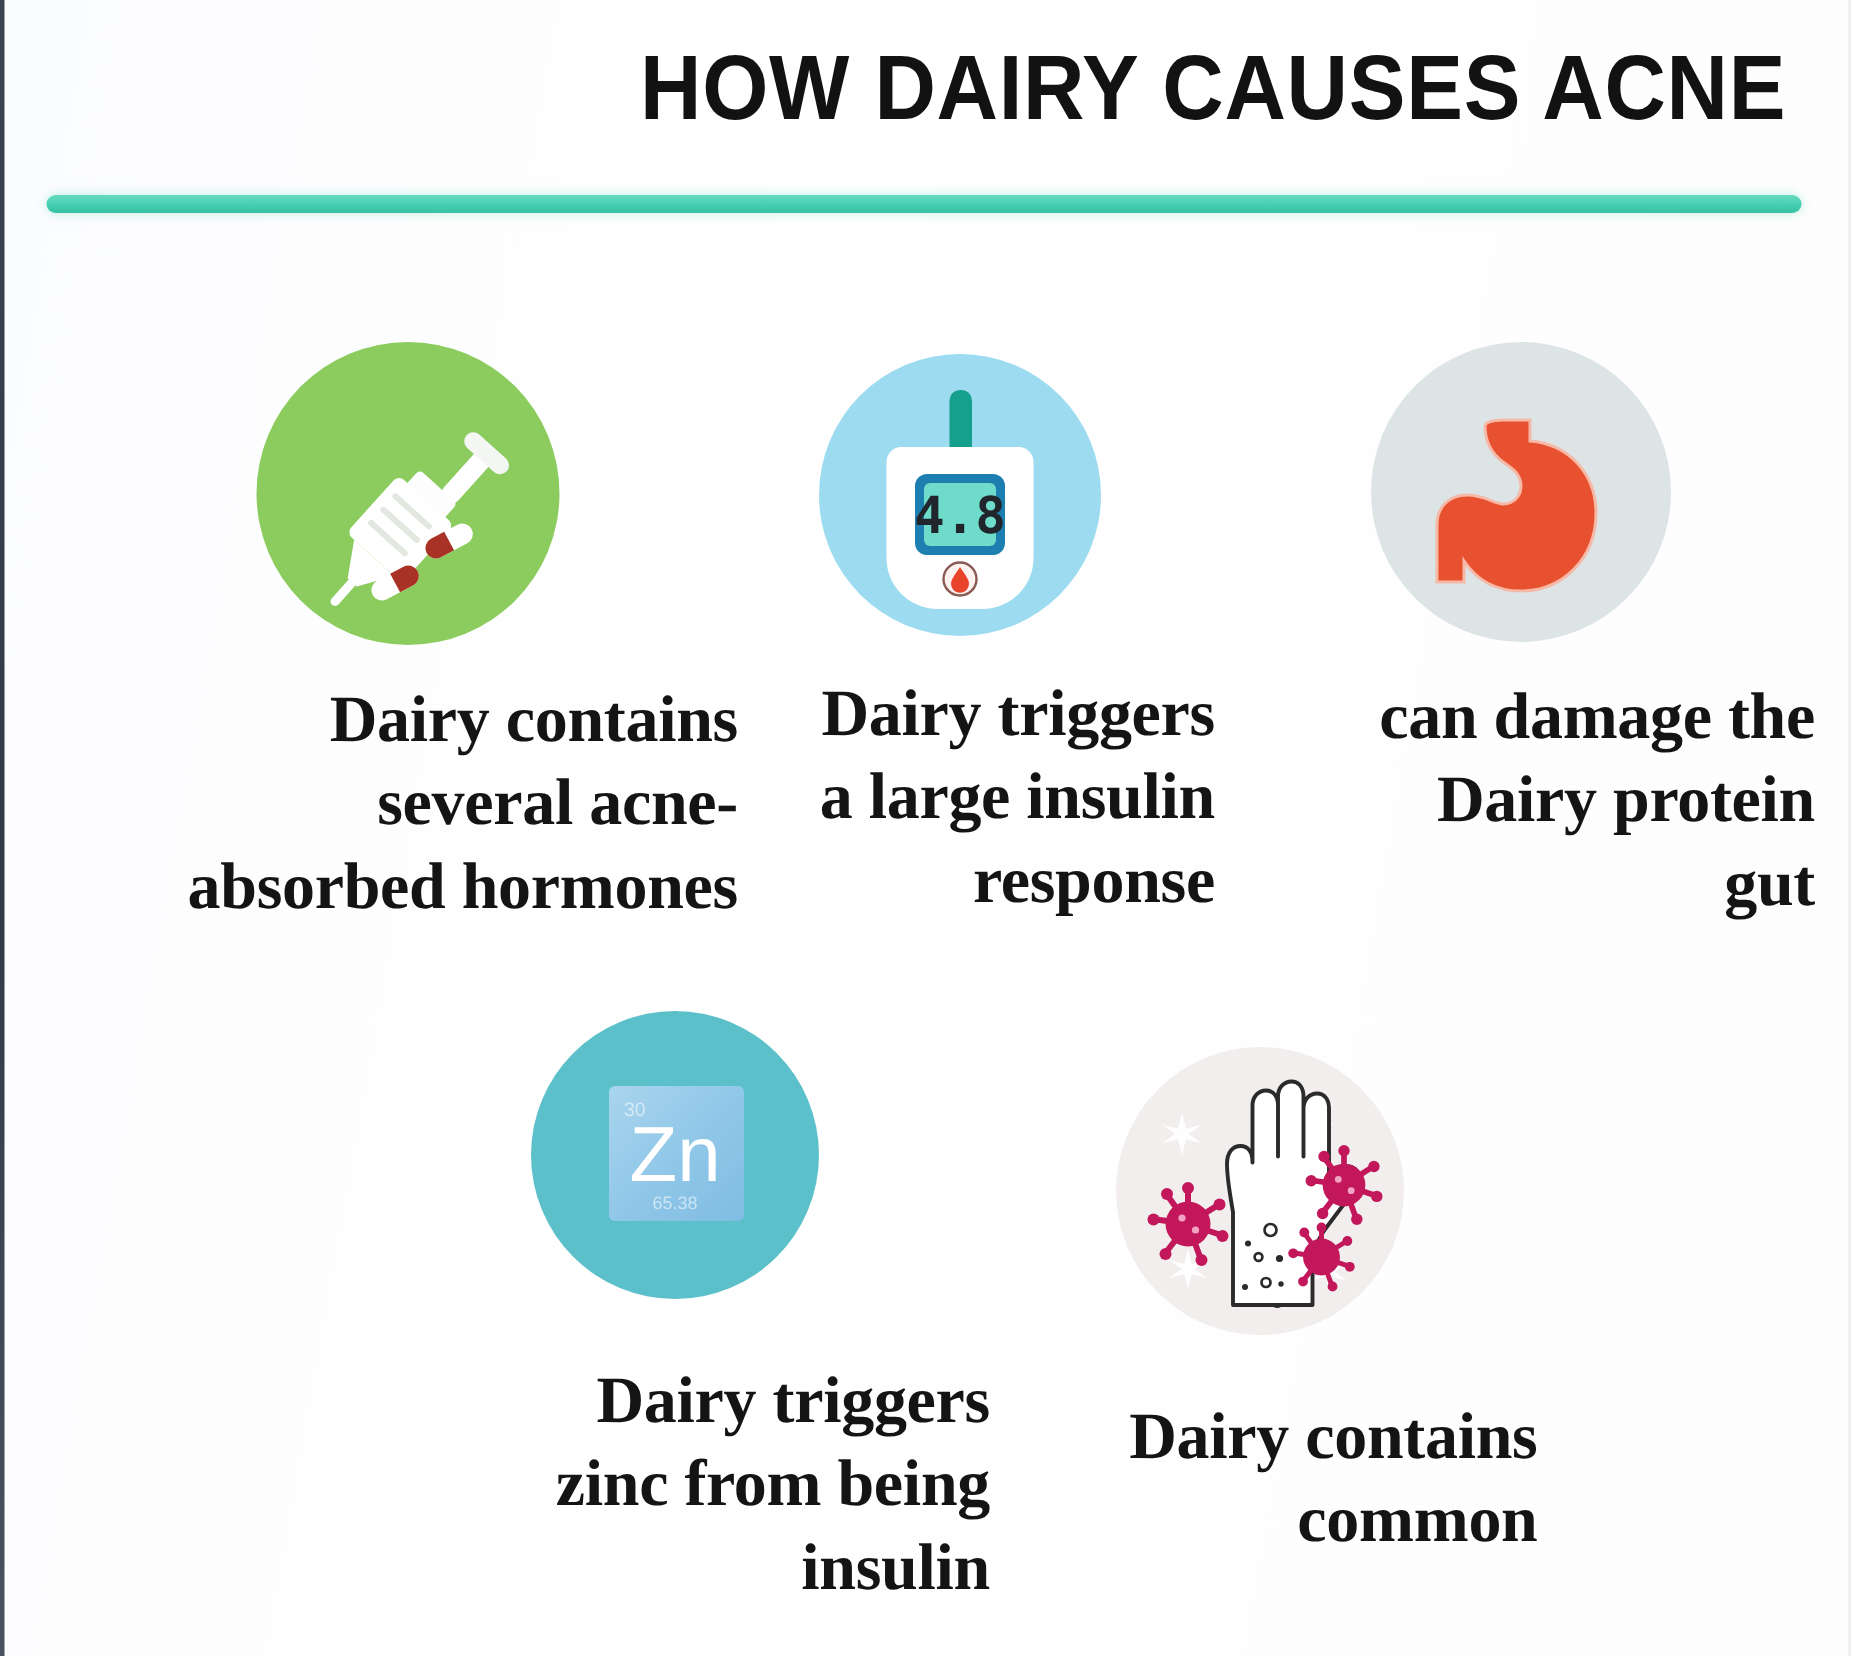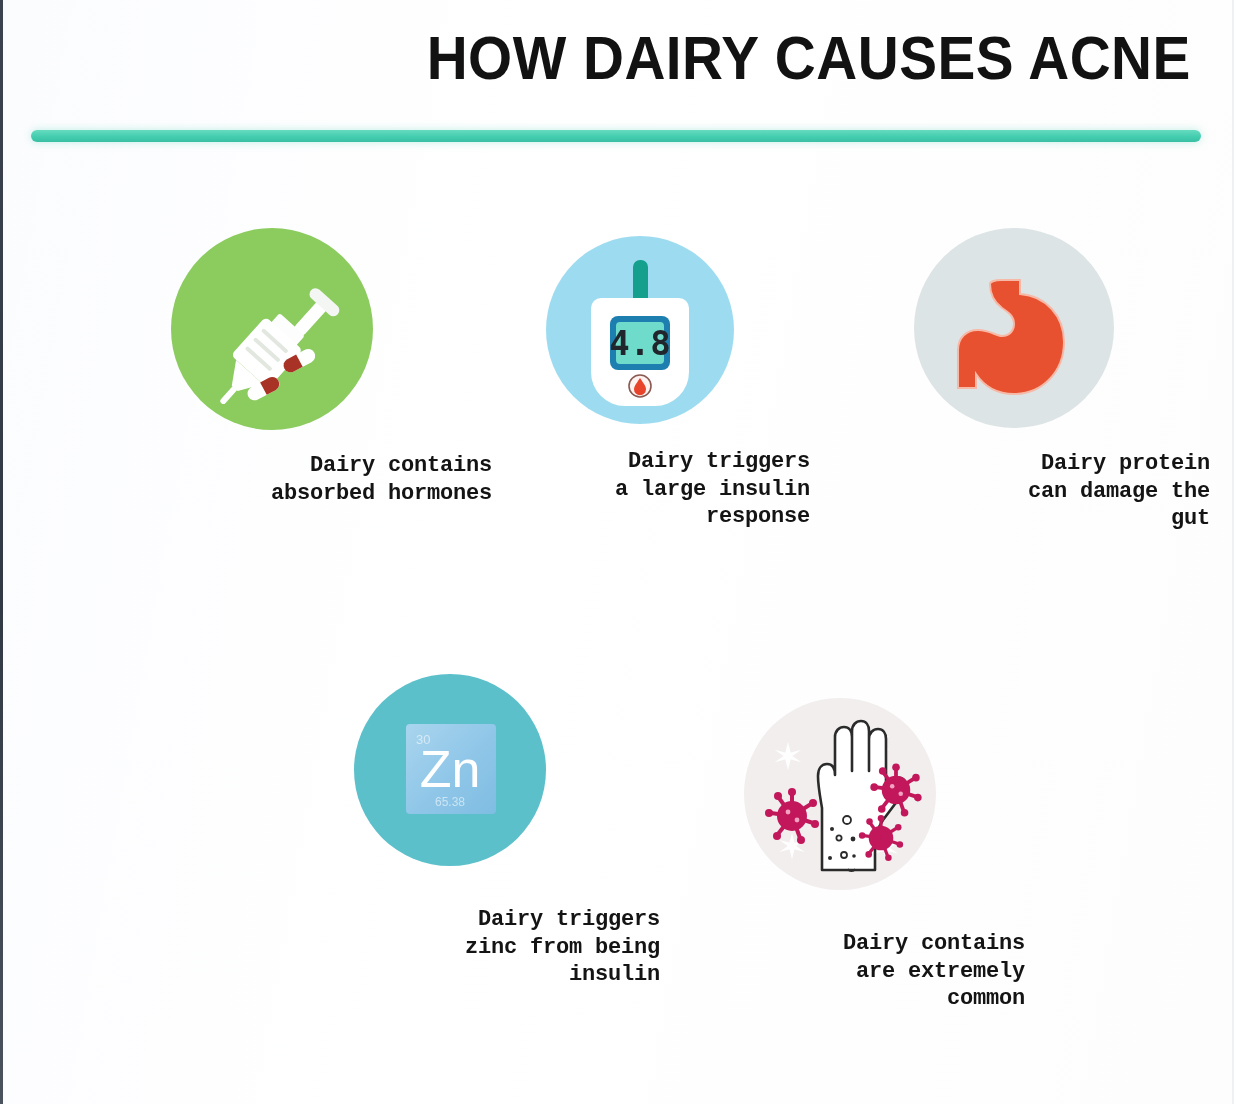--- a/index.html
+++ b/index.html
@@ -67,23 +67,23 @@
     position: absolute;
     text-align: right;
   }
   .icon-circle {
     position: relative;
     border-radius: 50%;
     margin: 0 auto;
     overflow: hidden;
   }
   .caption {
-    font-family: Liberation Mono, monospace;
+    font-family: Liberation Serif, serif;
     font-weight: bold;
-    font-size: 22px;
+    font-size: 44px;
     line-height: 1.26;
     color: #141414;
     letter-spacing: -0.2px;
     margin-top: 16px;
   }
 
   
   #card-hormones  { left: 52px;  top: 228px; width: 440px; }
   #card-insulin   { left: 470px; top: 228px; width: 340px; }
   #card-gut       { left: 818px; top: 228px; width: 392px; }
@@ -160,20 +160,21 @@
           <path d="M112 133 a7 7 0 0 1 7-7 h10 v14 h-10 a7 7 0 0 1 -7-7 z" fill="#a83225"></path>
         </g>
         <g transform="rotate(-28 92 162)">
           <rect x="76" y="154" width="34" height="14" rx="7" fill="#ffffff"></rect>
           <path d="M93 154 h10 a7 7 0 0 1 0 14 h-10 z" fill="#a83225"></path>
         </g>
       </svg>
     </div>
     <div class="caption">
       <span class="cap-line">Dairy contains</span>
+      <span class="cap-line">several acne-</span>
       <span class="cap-line">absorbed hormones</span>
     </div>
   </div>
 
   <div class="card" id="card-insulin">
     <div class="icon-circle">
       <svg class="svg-icon" viewBox="0 0 188 188">
 
         <rect x="87" y="24" width="15" height="46" rx="7" fill="#14a08c"></rect>
 
@@ -197,22 +198,22 @@
 
   <div class="card" id="card-gut">
     <div class="icon-circle">
       <svg class="svg-icon" viewBox="0 0 200 200">
         <path d="M88 52 h18 v14 c26 2 44 22 44 48 c0 30 -22 52 -50 52 c-18 0 -30 -8 -38 -20
                  l0 14 h-18 v-38 c0 -12 8 -20 20 -20 c12 0 18 6 24 6 c8 0 12 -6 12 -12
                  c0 -8 -6 -12 -12 -16 c-8 -6 -12 -14 -12 -24 c0 -2 4 -4 12 -4 z" fill="#e8512f" stroke="#f7b9a7" stroke-width="2"></path>
       </svg>
     </div>
     <div class="caption">
+      <span class="cap-line">can damage the</span>
       <span class="cap-line">Dairy protein</span>
-      <span class="cap-line">can damage the</span>
       <span class="cap-line">gut</span>
     </div>
   </div>
 
   <div class="card" id="card-zinc">
     <div class="icon-circle">
       <svg class="svg-icon" viewBox="0 0 192 192">
         <defs>
           <linearGradient id="znTile" x1="0" y1="0" x2="1" y2="1">
             <stop offset="0%" stop-color="#a9d5ee"></stop>
@@ -332,18 +333,17 @@
               <circle cx="9" cy="24" r="4"></circle>
             <circle cx="-15" cy="20" r="4"></circle>
               <circle cx="-23" cy="-3" r="4"></circle>
             <circle cx="-14" cy="-20" r="4"></circle>
           </g>
         </g>
       </svg>
     </div>
     <div class="caption">
       <span class="cap-line">Dairy contains</span>
-      <span class="cap-line">are extremely</span>
       <span class="cap-line">common</span>
     </div>
   </div>
 
 </div>
 
 </body></html>

